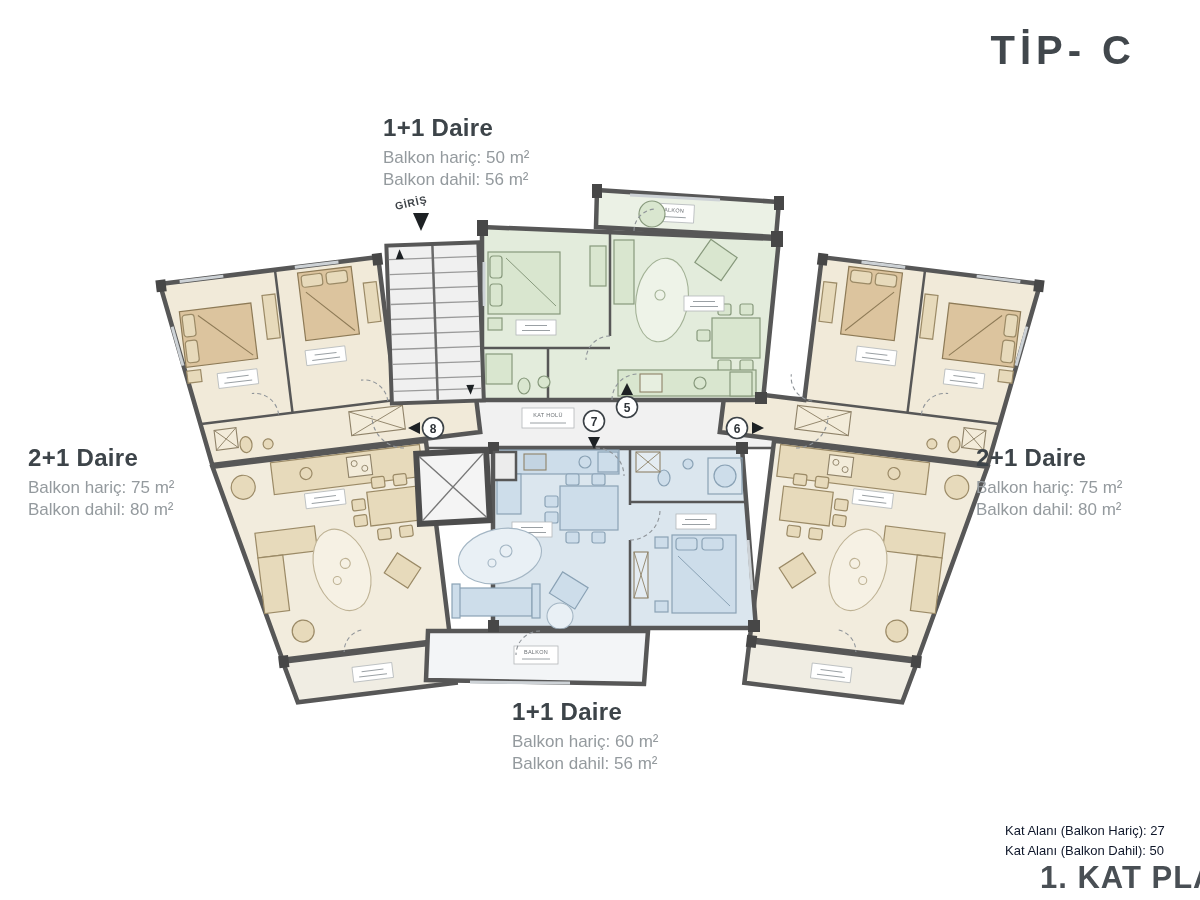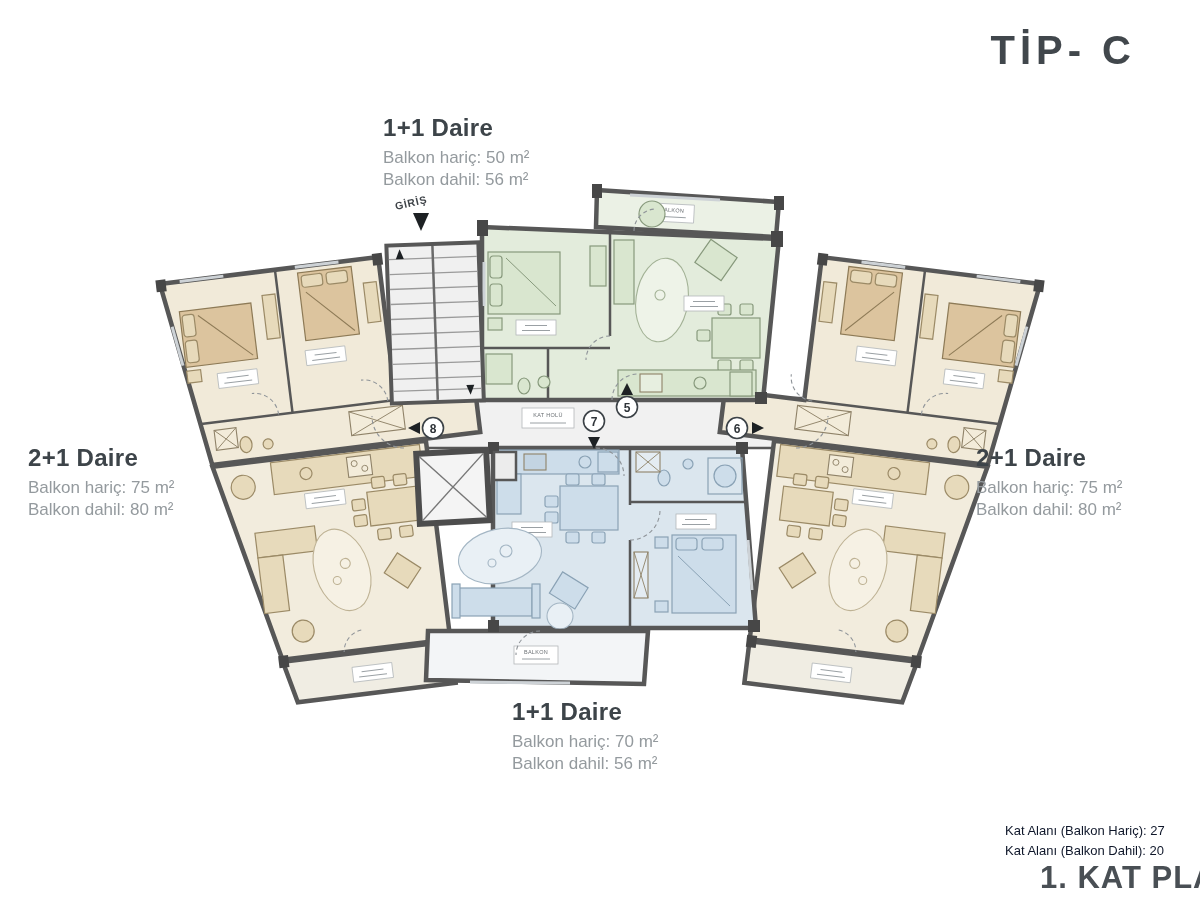--- a/index.html
+++ b/index.html
@@ -460,22 +460,22 @@
 </div>
 
 <div class="unit-label" style="left:976px; top:444px;">
   <h2>2+1 Daire</h2>
   <p>Balkon hariç: 75 m²</p>
   <p>Balkon dahil: 80 m²</p>
 </div>
 
 <div class="unit-label" style="left:512px; top:698px;">
   <h2>1+1 Daire</h2>
-  <p>Balkon hariç: 70 m²</p>
+  <p>Balkon hariç: 60 m²</p>
   <p>Balkon dahil: 56 m²</p>
 </div>
 
 <div class="footer-small">
   <div>Kat Alanı (Balkon Hariç): 27</div>
-  <div>Kat Alanı (Balkon Dahil): 20</div>
+  <div>Kat Alanı (Balkon Dahil): 50</div>
 </div>
 
 <div class="plan-name">1. KAT PLA</div>
 
 </body></html>

